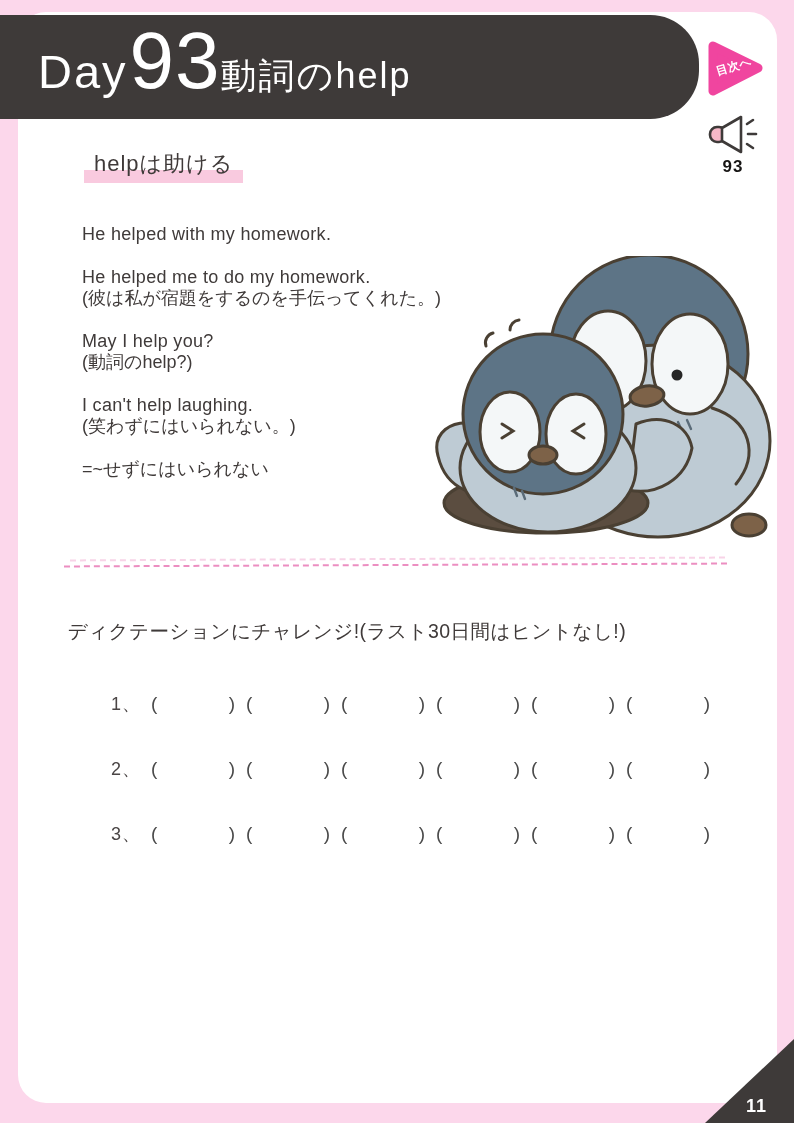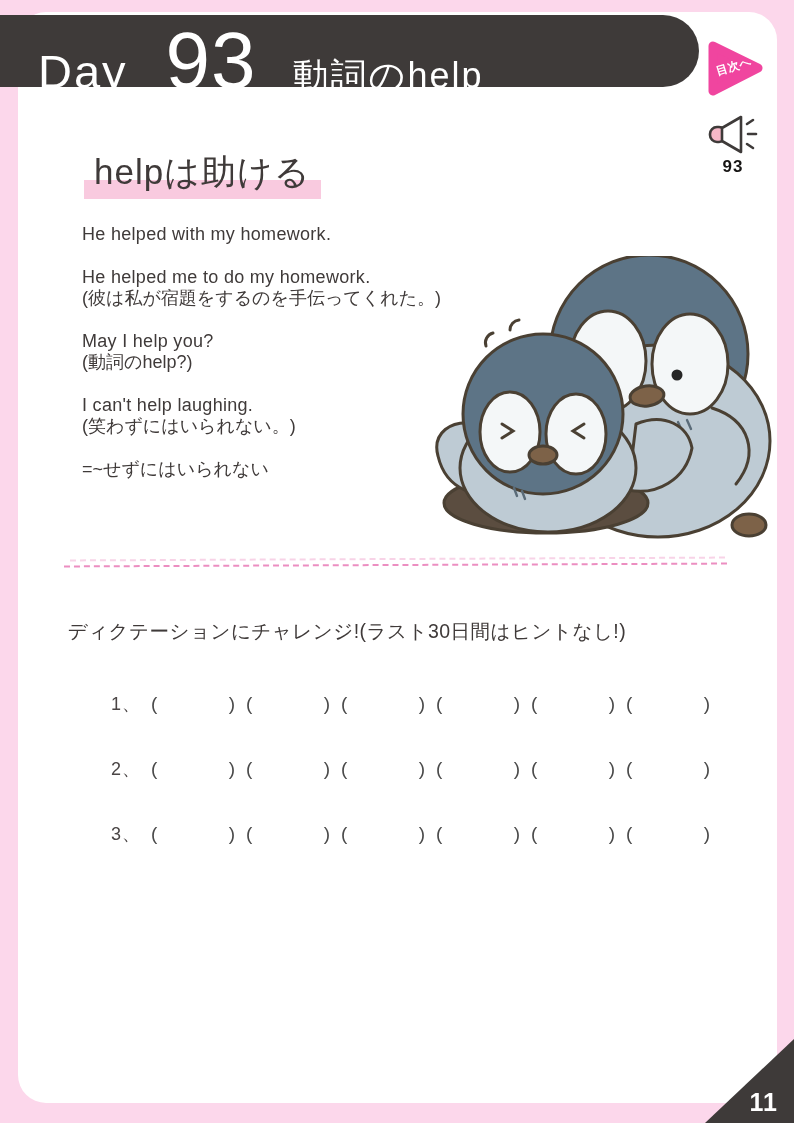--- a/index.html
+++ b/index.html
@@ -27,46 +27,46 @@
     overflow:hidden;
     color:var(--text-dark);
   }
   .page{position:absolute;inset:0;}
   .sheet{
     position:absolute;left:18px;top:12px;width:759px;height:1091px;
     background:#ffffff;border-radius:28px;
   }
   
   .banner{
-    position:absolute;left:0;top:15px;width:699px;height:72px;
+    position:absolute;left:0;top:15px;width:699px;height:104px;
     background:var(--banner-dark);
     border-radius:0 48.5px 48.5px 0;
     display:flex;align-items:baseline;
-    padding-left:38px;color:#fff;white-space:nowrap;gap:36px;
+    padding-left:38px;color:#fff;white-space:nowrap;
   }
   .banner .day-label{font-size:47px;font-weight:300;letter-spacing:2px;line-height:97px;}
   .banner .day-number{font-size:80px;font-weight:400;letter-spacing:1px;margin-left:2px;}
   .banner .lesson-title{font-size:36px;font-weight:400;letter-spacing:2px;}
   
   .toc-button{position:absolute;left:703px;top:38px;width:64px;height:62px;cursor:pointer;}
   .toc-button svg{width:100%;height:100%;}
   .toc-button .tri{fill:var(--accent-pink);stroke:var(--accent-pink);stroke-width:9;stroke-linejoin:round;}
   .toc-button text{fill:#fff;font-size:11.5px;font-weight:bold;letter-spacing:.5px;
     font-family:"Liberation Sans","DejaVu Sans",sans-serif;}
   
   .audio{position:absolute;left:700px;top:114px;width:66px;text-align:center;}
   .audio svg{width:52px;height:42px;display:block;margin:0 auto;}
   .audio .track-number{font-size:17px;font-weight:bold;color:#171514;margin-top:1px;letter-spacing:1px;}
   .spk-box{fill:var(--speaker-pink);stroke:var(--banner-dark);stroke-width:2.6;}
   .spk-horn{fill:#fff;stroke:var(--banner-dark);stroke-width:2.6;stroke-linejoin:round;}
   .spk-wave{stroke:var(--banner-dark);stroke-width:2.6;stroke-linecap:round;fill:none;}
   
   .lesson-heading{
     position:absolute;left:84px;top:147px;
-    font-size:35px;letter-spacing:1px;color:var(--text-dark);
+    font-size:22px;letter-spacing:1px;color:var(--text-dark);
     padding:2px 10px 6px 10px;
     background:linear-gradient(to bottom,transparent 60%,var(--underline-pink) 60%,var(--underline-pink) 95%,transparent 95%);
   }
   
   .examples{position:absolute;left:82px;top:224px;font-size:18px;line-height:21.5px;letter-spacing:.3px;}
   .example{margin-bottom:21px;}
   .example .ja,.note .ja{letter-spacing:0;}
   .note{margin-top:0;}
   
   .illustration{position:absolute;left:430px;top:256px;width:345px;height:284px;}
@@ -93,22 +93,22 @@
   .dict-num{font-size:18px;width:40px;letter-spacing:1px;}
   .blank{width:84px;margin-right:11px;display:flex;justify-content:space-between;font-size:19px;color:#4a4a4a;}
   
   .corner{
     position:absolute;right:0;bottom:0;width:89px;height:84px;
     background:var(--banner-dark);
     -webkit-clip-path:polygon(100% 0,100% 100%,0 100%);
     clip-path:polygon(100% 0,100% 100%,0 100%);
   }
   .corner .page-number{
-    position:absolute;right:16px;bottom:6px;color:#fff;
-    font-size:25px;font-weight:bold;letter-spacing:1px;
+    position:absolute;right:27px;bottom:6px;color:#fff;
+    font-size:18px;font-weight:bold;letter-spacing:1px;
   }
 </style>
 </head>
 <body>
 
 <div class="page">
   <div class="sheet"></div>
 
   <div class="banner">
     <span class="day-label">Day</span>

